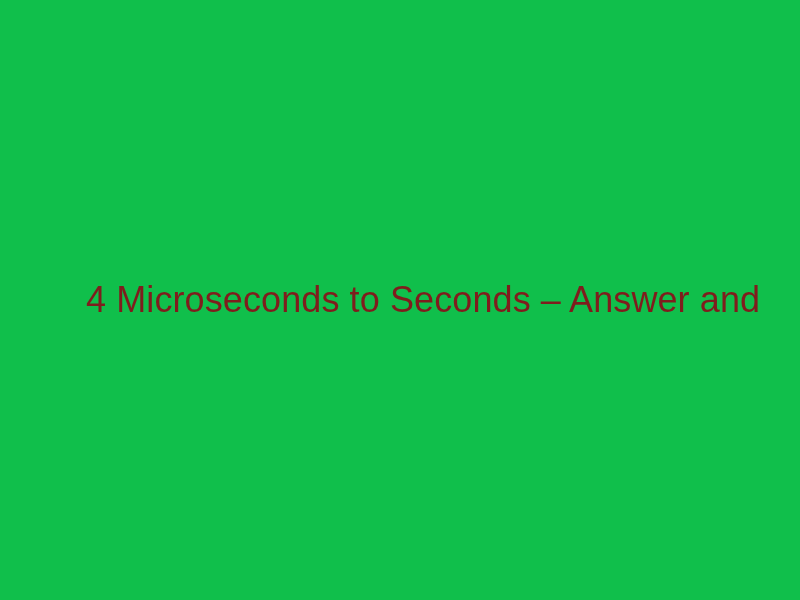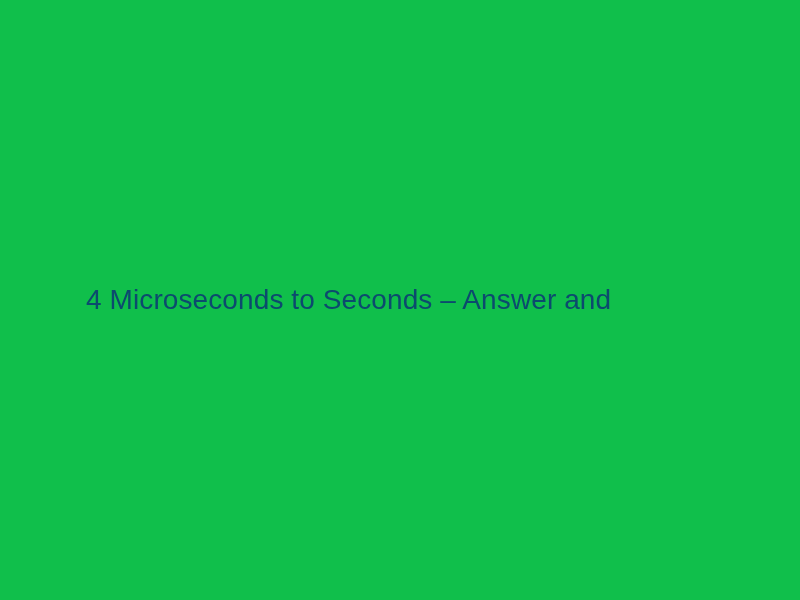--- a/index.html
+++ b/index.html
@@ -26,23 +26,23 @@
     justify-content: center;
     background: #10bf4b;
   }
 
   #title {
     display: block;
     width: 100%;
     box-sizing: border-box;
     padding: 0 80px 0 86px;
     margin: 0;
-    color: #0c4a6e;
+    color: #7f1d1d;
     font-family: "Liberation Sans", sans-serif;
-    font-size: 28px;
+    font-size: 36px;
     font-weight: 400;
     line-height: 44px;
     letter-spacing: 0.1px;
     text-align: left;
     white-space: nowrap;
     overflow: hidden;
     text-rendering: optimizeLegibility;
     -webkit-font-smoothing: antialiased;
   }
 </style>

